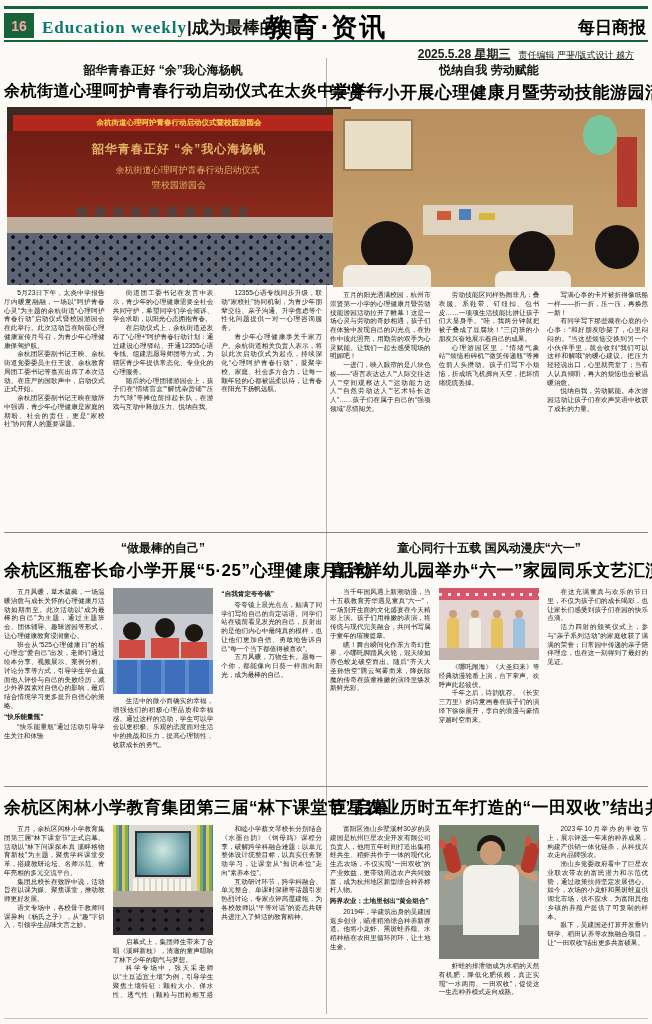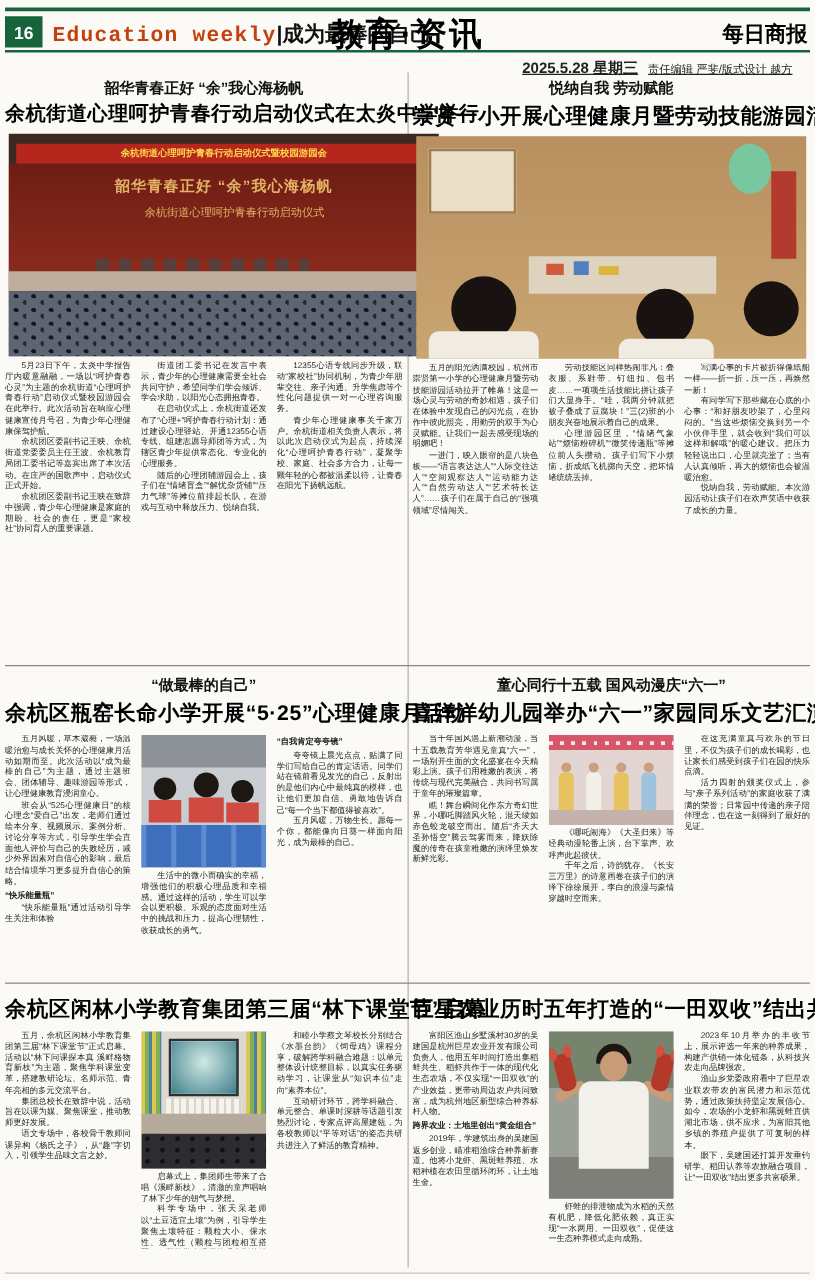--- a/index.html
+++ b/index.html
@@ -3,23 +3,23 @@
 <meta charset="utf-8">
 <style>
   html,body{margin:0;padding:0;background:#e8e6e1;}
   #page{position:relative;width:652px;height:1024px;background:#fbfaf6;margin:0 auto;
         font-family:"Liberation Sans",sans-serif;color:#1c1c1c;overflow:hidden;}
   
   .rule-green{position:absolute;left:4px;width:644px;background:#17643c;}
   #rule-top{top:6px;height:3px;}
   #rule-under{top:40px;height:2px;}
   #pageno{position:absolute;left:4px;top:13px;width:30px;height:25px;background:#17643c;
-          color:#ffffff;font-weight:bold;font-size:14px;display:flex;align-items:center;justify-content:center;}
+          color:#fca5a5;font-weight:bold;font-size:14px;display:flex;align-items:center;justify-content:center;}
   #masthead{position:absolute;left:42px;top:16px;font-size:17px;font-weight:bold;white-space:nowrap;}
-  #masthead .en{font-family:Liberation Mono, monospace;color:#c2410c;letter-spacing:1px;}
+  #masthead .en{font-family:Liberation Serif, serif;color:#0f766e;letter-spacing:1px;}
   #masthead .cn{color:#111;}
   #section-title{position:absolute;left:0;right:0;top:10px;text-align:center;
                  font-size:26px;font-weight:bold;letter-spacing:2px;color:#000;}
   #paper-name{position:absolute;right:6px;top:16px;font-size:17px;font-weight:bold;color:#000;}
   #dateline{position:absolute;right:18px;top:46px;font-size:9px;color:#222;white-space:nowrap;text-decoration:underline;}
   #dateline .date{font-size:12px;font-weight:bold;margin-right:8px;}
   
   #vdivider{position:absolute;left:326px;top:58px;width:1px;height:956px;background:#b5b2ac;}
   .hdivider{position:absolute;left:4px;width:644px;height:1px;background:#8a8780;}
   #hdiv1{top:532px;} #hdiv2{top:786px;}
@@ -137,20 +137,21 @@
   <div id="bottomrule"></div>
 
   <section class="article" style="left:4px;top:62px;">
     <div class="kicker">韶华青春正好 “余”我心海杨帆</div>
     <h2 class="headline" style="font-size:16px;">余杭街道心理呵护青春行动启动仪式在太炎中学举行</h2>
     <div id="photo1" class="photo" style="margin:5px 3px 4px 3px;">
       <div class="banner ab">余杭街道心理呵护青春行动启动仪式暨校园游园会</div>
       <div class="backdrop ab">
         <span class="bd1">韶华青春正好 “余”我心海杨帆</span>
         <span class="bd2">余杭街道心理呵护青春行动启动仪式</span>
+        <span class="bd3">暨校园游园会</span>
       </div>
       <div class="vip ab"></div>
       <div class="stage ab"></div>
       <div class="crowd ab"></div>
     </div>
     <div class="cols" style="height:240px;">
       <div class="col">
           <p class="para">5月23日下午，太炎中学报告厅内暖意融融，一场以“呵护青春心灵”为主题的余杭街道“心理呵护青春行动”启动仪式暨校园游园会在此举行。此次活动旨在响应心理健康宣传月号召，为青少年心理健康保驾护航。</p>
           <p class="para">余杭团区委副书记王映、余杭街道党委委员主任王波、余杭教育局团工委书记等嘉宾出席了本次活动。在庄严的国歌声中，启动仪式正式开始。</p>
           <p class="para">余杭团区委副书记王映在致辞中强调，青少年心理健康是家庭的期盼、社会的责任，更是“家校社”协同育人的重要课题。</p>

